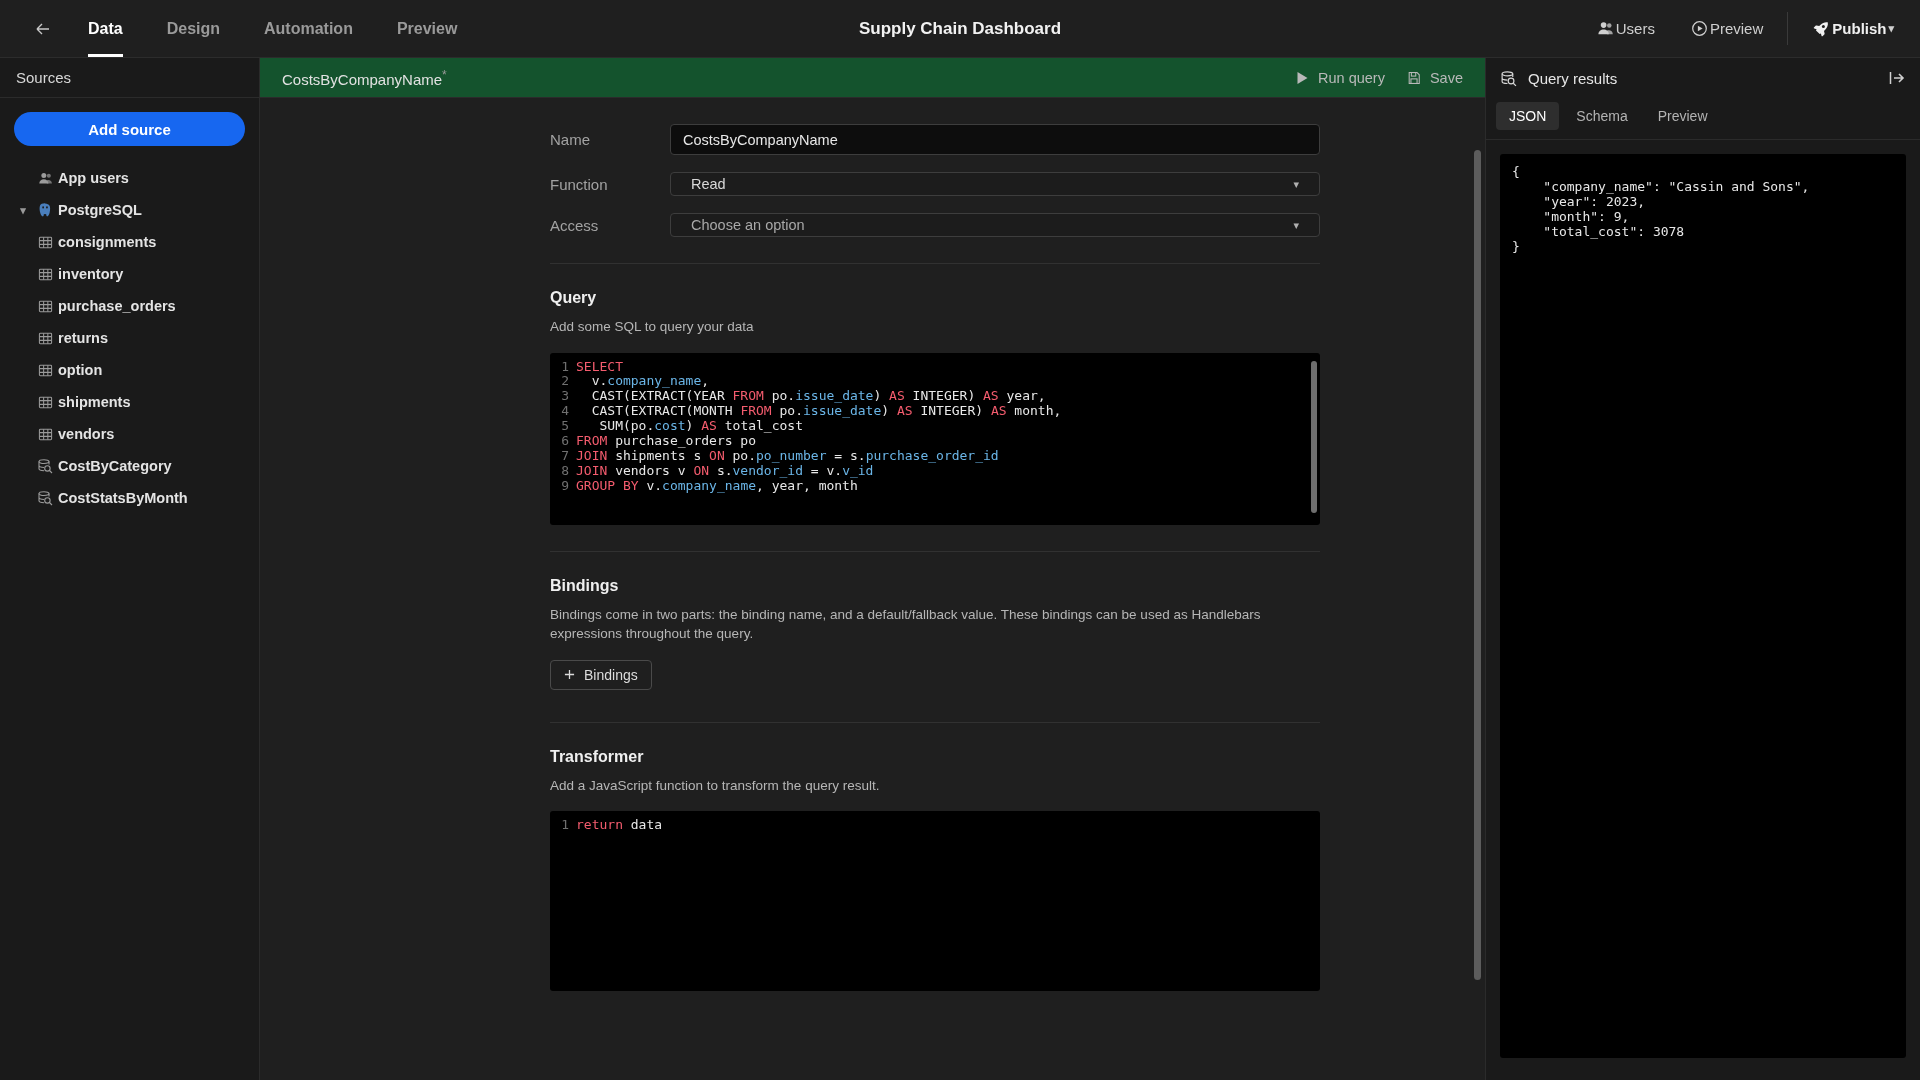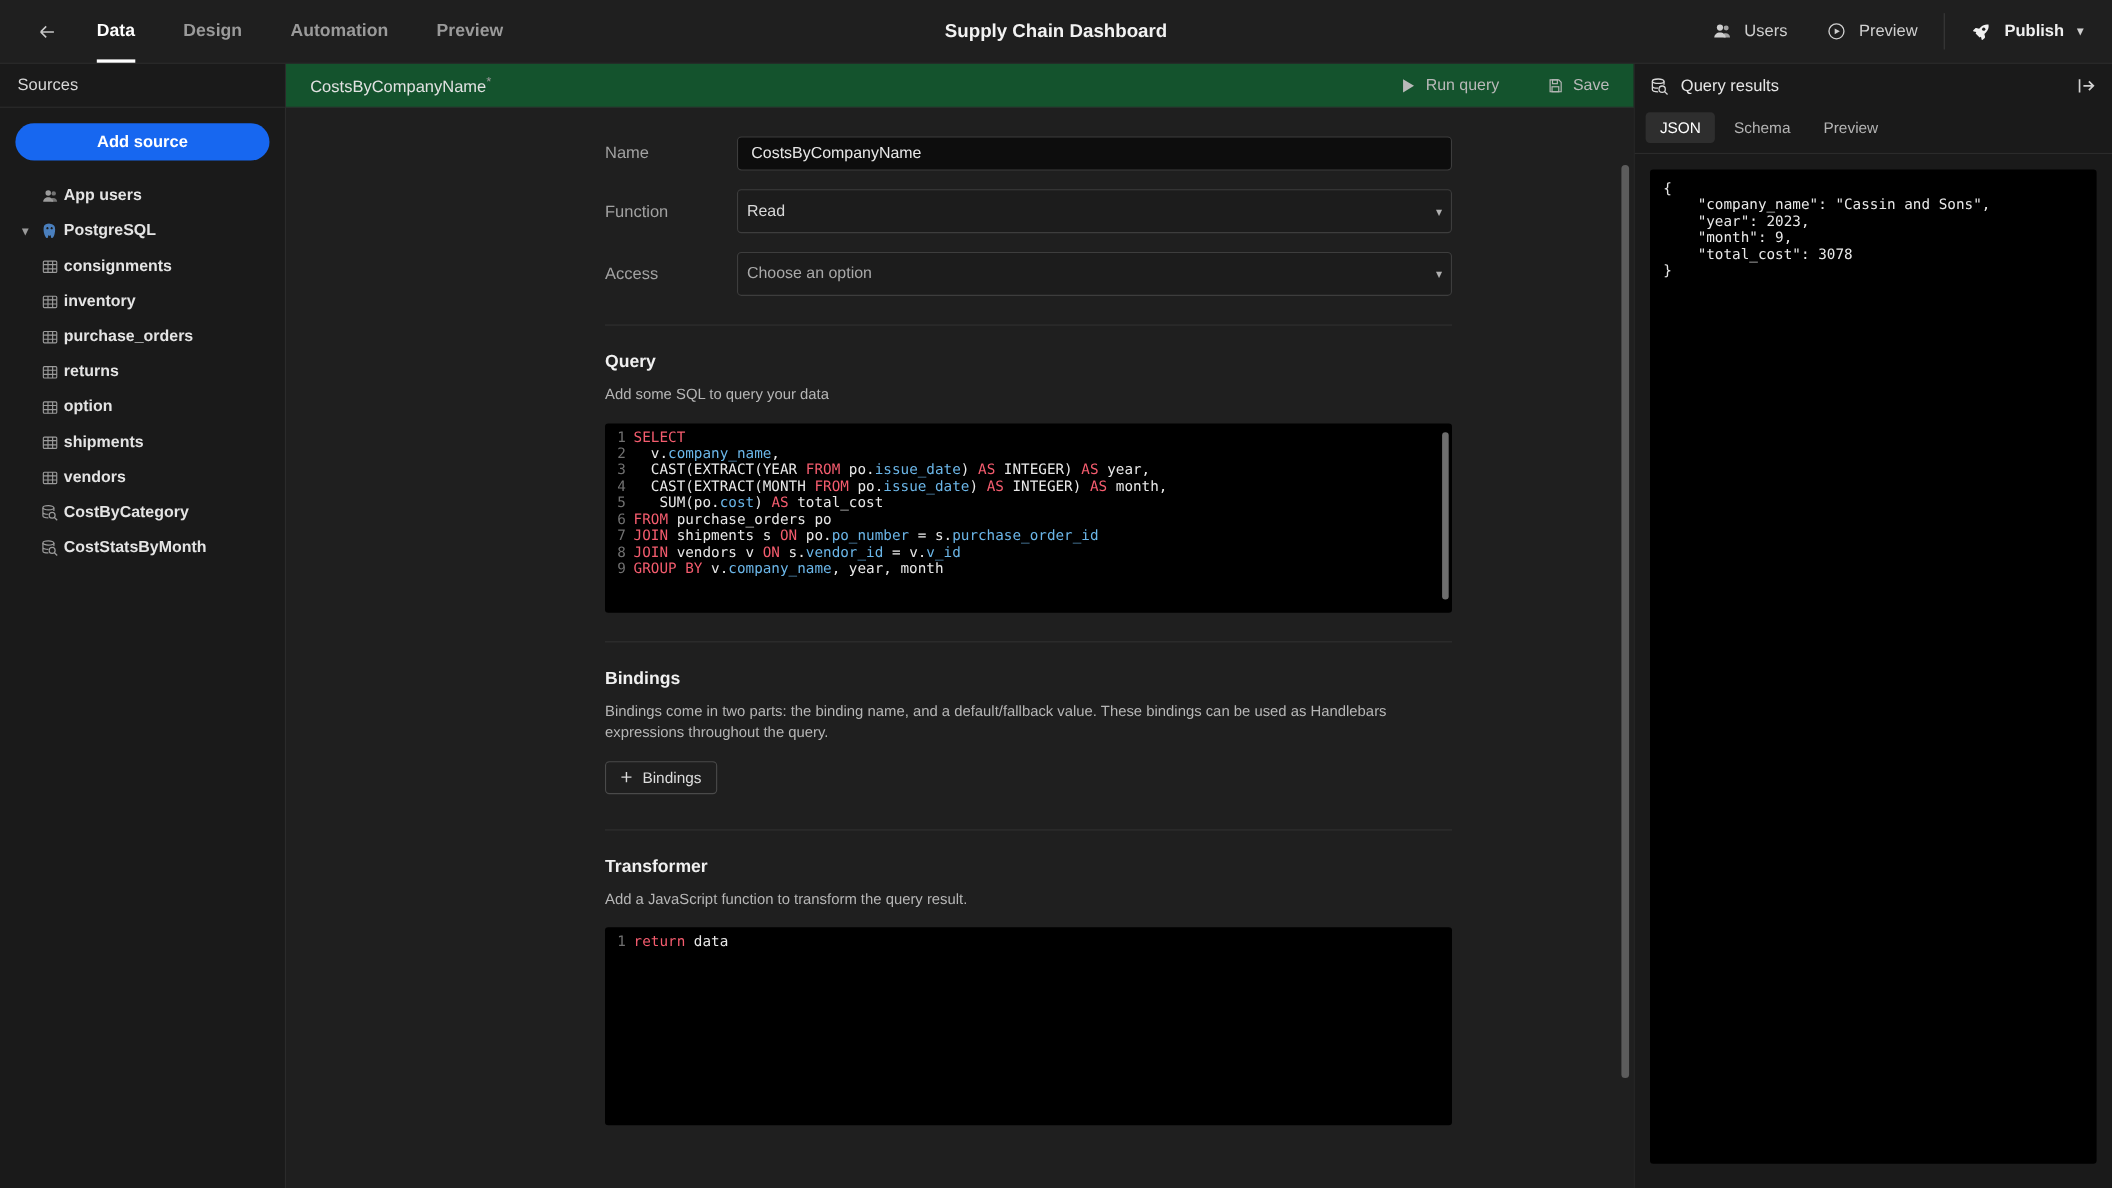--- a/index.html
+++ b/index.html
@@ -36,21 +36,21 @@
   }
   .topbar-title {
     position: absolute; left: 0; right: 0; top: 0; bottom: 0;
     display: flex; align-items: center; justify-content: center;
     font-size: 17px; font-weight: 700; color: #f2f2f2; pointer-events: none;
   }
   .topbar-right {
     margin-left: auto; display: flex; align-items: stretch; z-index: 2;
   }
   .tb-item {
-    display: flex; align-items: center; gap: 12px; padding: 0 18px;
+    display: flex; align-items: center; gap: 2px; padding: 0 18px;
     font-size: 15px; color: #cfcfcf; cursor: pointer;
   }
   .tb-sep { width: 1px; background: #3a3a3a; margin: 12px 6px; }
   .tb-item.publish { padding-right: 26px; font-weight: 700; color: #f0f0f0; }
 
   
   .body { flex: 1; display: flex; min-height: 0; }
 
   
   .sidebar {
@@ -85,37 +85,37 @@
   .main {
     flex: 1; min-width: 0; display: flex; flex-direction: column;
     background: #1f1f1f; position: relative;
   }
   .main-head {
     height: 40px; min-height: 40px; display: flex; align-items: center;
     padding: 0 22px; border-bottom: 1px solid #2b2b2b; background: #14532d;
   }
   .doc-title { font-size: 15px; color: #e2e2e2; }
   .doc-title .star { color: #9a9a9a; font-size: 12px; vertical-align: super; }
-  .main-head-actions { margin-left: auto; display: flex; align-items: center; gap: 44px; text-align: right; }
+  .main-head-actions { margin-left: auto; display: flex; align-items: center; gap: 22px; text-align: right; }
   .mh-btn { display: flex; align-items: center; gap: 9px; font-size: 14.5px; color: #b9b9b9; cursor: pointer; }
 
   .main-scroll { flex: 1; overflow: hidden; position: relative; }
   .form-wrap { width: 100%; padding: 26px 0 0 0; }
   .form-inner { width: 770px; margin-left: 290px; }
 
   .frow { display: flex; align-items: center; margin-bottom: 17px; }
   .flabel { width: 120px; font-size: 15px; color: #a2a2a2; }
   .finput {
     flex: 1; height: 31px; background: #0d0d0d; border: 1px solid #3d3d3d;
     border-radius: 4px; color: #e8e8e8; font-size: 14.5px; padding: 0 12px;
     font-family: "Liberation Sans", sans-serif; outline: none;
   }
   .fselect {
-    flex: 1; height: 40px; background: #1c1c1c; border: 1px solid #3d3d3d;
-    border-radius: 4px; color: #d8d8d8; font-size: 14.5px; padding: 0 8px;
+    flex: 1; height: 24px; background: #1c1c1c; border: 1px solid #3d3d3d;
+    border-radius: 4px; color: #d8d8d8; font-size: 14.5px; padding: 0 20px;
     display: flex; align-items: center; cursor: pointer; position: relative;
   }
   .fselect.placeholder { color: #a9a9a9; }
   .fselect .chev { margin-left: auto; color: #b0b0b0; font-size: 11px; }
 
   .divider { height: 1px; background: #313131; margin: 26px 0 0 0; }
 
   .section { padding-top: 25px; }
   .sec-title { font-size: 16px; font-weight: 700; color: #f0f0f0; }
   .sec-desc { font-size: 13.5px; color: #b6b6b6; margin-top: 10px; line-height: 1.45; }

